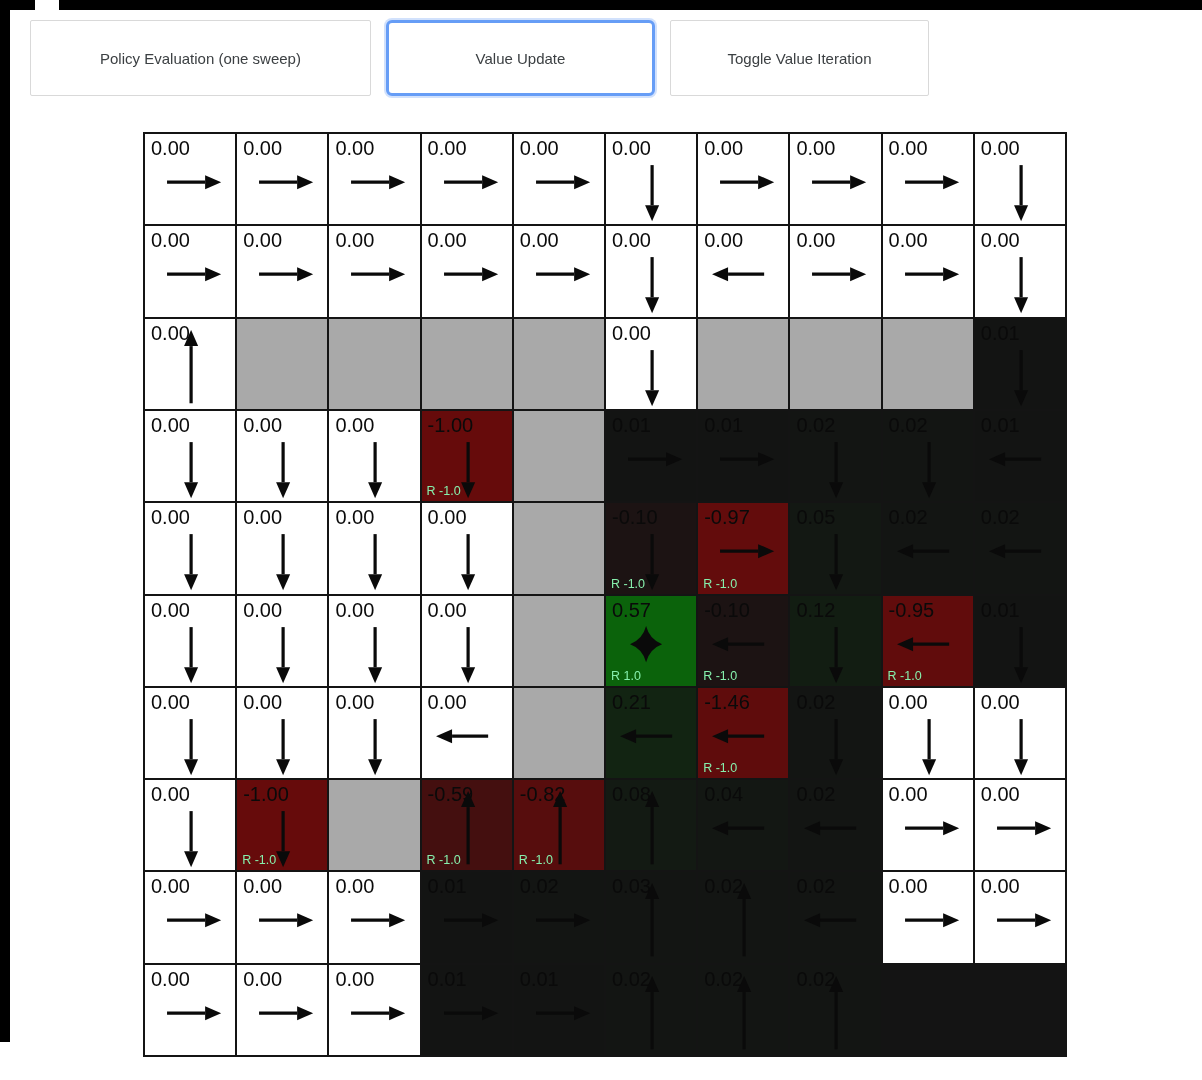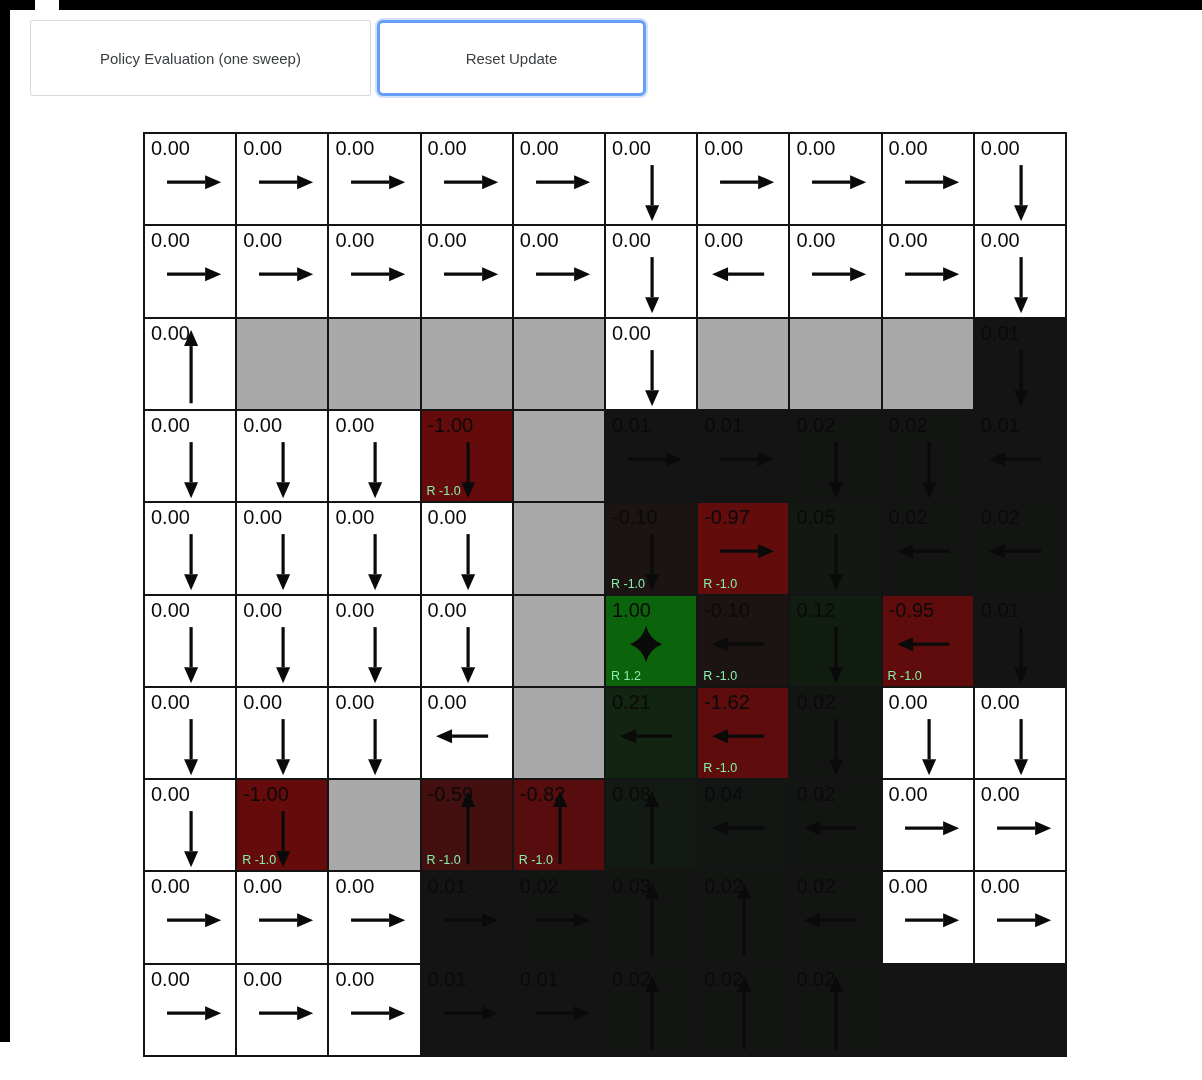--- a/index.html
+++ b/index.html
@@ -4,21 +4,21 @@
 <style>
   html,body{margin:0;padding:0;}
   body{
     width:1202px;height:1080px;position:relative;background:#ffffff;
     font-family:"Liberation Sans",sans-serif;overflow:hidden;
   }
   .edge-left{position:absolute;left:0;top:0;width:10px;height:1042px;background:#000;}
   .edge-top{position:absolute;left:0;top:0;width:1202px;height:10px;background:#000;}
   .edge-notch{position:absolute;left:35px;top:0;width:24px;height:10px;background:#fff;}
 
-  .toolbar{position:absolute;left:30px;top:20px;display:flex;gap:6px;}
+  .toolbar{position:absolute;left:30px;top:20px;display:flex;gap:15px;}
   .btn{
     height:76px;background:#fff;border:1px solid #d9d9d9;color:#3c4043;
     font-size:15px;font-family:"Liberation Sans",sans-serif;
     display:flex;align-items:center;justify-content:center;
     box-sizing:border-box;cursor:pointer;border-radius:2px;padding:0;
   }
   .btn:nth-child(1){width:341px;}
   .btn:nth-child(2){width:269px;}
   .btn:nth-child(3){width:259px;}
   .btn:nth-child(4){width:265px;}
@@ -45,21 +45,22 @@
 </style>
 </head>
 <body>
 
 <div class="edge-top"></div>
 <div class="edge-left"></div>
 <div class="edge-notch"></div>
 
 <div class="toolbar">
   <button class="btn">Policy Evaluation (one sweep)</button>
-  <button class="btn active">Reset Update</button>
+  <button class="btn active">Value Update</button>
+  <button class="btn">Toggle Value Iteration</button>
 </div>
 
 <div class="grid">
     <div class="cell" style="background: rgb(255, 255, 255);">
       <div class="val">0.00</div>
       <svg viewBox="0 0 90 90" preserveAspectRatio="none">
         <line x1="22" y1="48" x2="60" y2="48" stroke="#0a0a0a" stroke-width="3.2"></line>
         <polygon points="60,41 76,48 60,55" fill="#0a0a0a"></polygon>
       </svg>
     </div>
@@ -378,22 +379,22 @@
     </div>
     <div class="cell" style="background: rgb(255, 255, 255);">
       <div class="val">0.00</div>
       <svg viewBox="0 0 90 90" preserveAspectRatio="none">
         <line x1="46" y1="31" x2="46" y2="71" stroke="#0a0a0a" stroke-width="3.2"></line>
         <polygon points="39,71 46,87 53,71" fill="#0a0a0a"></polygon>
       </svg>
     </div>
     <div class="cell" style="background: rgb(169, 169, 169);"></div>
     <div class="cell" style="background: rgba(0, 200, 0, 0.44);">
-      <div class="val">1.00</div>
-      <div class="reward">R 1.2</div>
+      <div class="val">0.57</div>
+      <div class="reward">R 1.0</div>
       <svg viewBox="0 0 90 90" preserveAspectRatio="none">
         <path d="M40 30 Q43.5 43.5 56 48 Q43.5 52.5 40 66 Q36.5 52.5 24 48 Q36.5 43.5 40 30 Z" fill="#0a0a0a"></path>
       </svg>
     </div>
     <div class="cell" style="background: rgba(220, 0, 0, 0.04);">
       <div class="val">-0.10</div>
       <div class="reward">R -1.0</div>
       <svg viewBox="0 0 90 90" preserveAspectRatio="none">
         <line x1="66" y1="48" x2="30" y2="48" stroke="#0a0a0a" stroke-width="3.2"></line>
         <polygon points="30,41 14,48 30,55" fill="#0a0a0a"></polygon>
@@ -451,21 +452,21 @@
     </div>
     <div class="cell" style="background: rgb(169, 169, 169);"></div>
     <div class="cell" style="background: rgba(0, 200, 0, 0.09);">
       <div class="val">0.21</div>
       <svg viewBox="0 0 90 90" preserveAspectRatio="none">
         <line x1="66" y1="48" x2="30" y2="48" stroke="#0a0a0a" stroke-width="3.2"></line>
         <polygon points="30,41 14,48 30,55" fill="#0a0a0a"></polygon>
       </svg>
     </div>
     <div class="cell" style="background: rgba(220, 0, 0, 0.376);">
-      <div class="val">-1.62</div>
+      <div class="val">-1.46</div>
       <div class="reward">R -1.0</div>
       <svg viewBox="0 0 90 90" preserveAspectRatio="none">
         <line x1="66" y1="48" x2="30" y2="48" stroke="#0a0a0a" stroke-width="3.2"></line>
         <polygon points="30,41 14,48 30,55" fill="#0a0a0a"></polygon>
       </svg>
     </div>
     <div class="cell" style="background: rgba(0, 200, 0, 0.008);">
       <div class="val">0.02</div>
       <svg viewBox="0 0 90 90" preserveAspectRatio="none">
         <line x1="46" y1="31" x2="46" y2="71" stroke="#0a0a0a" stroke-width="3.2"></line>

